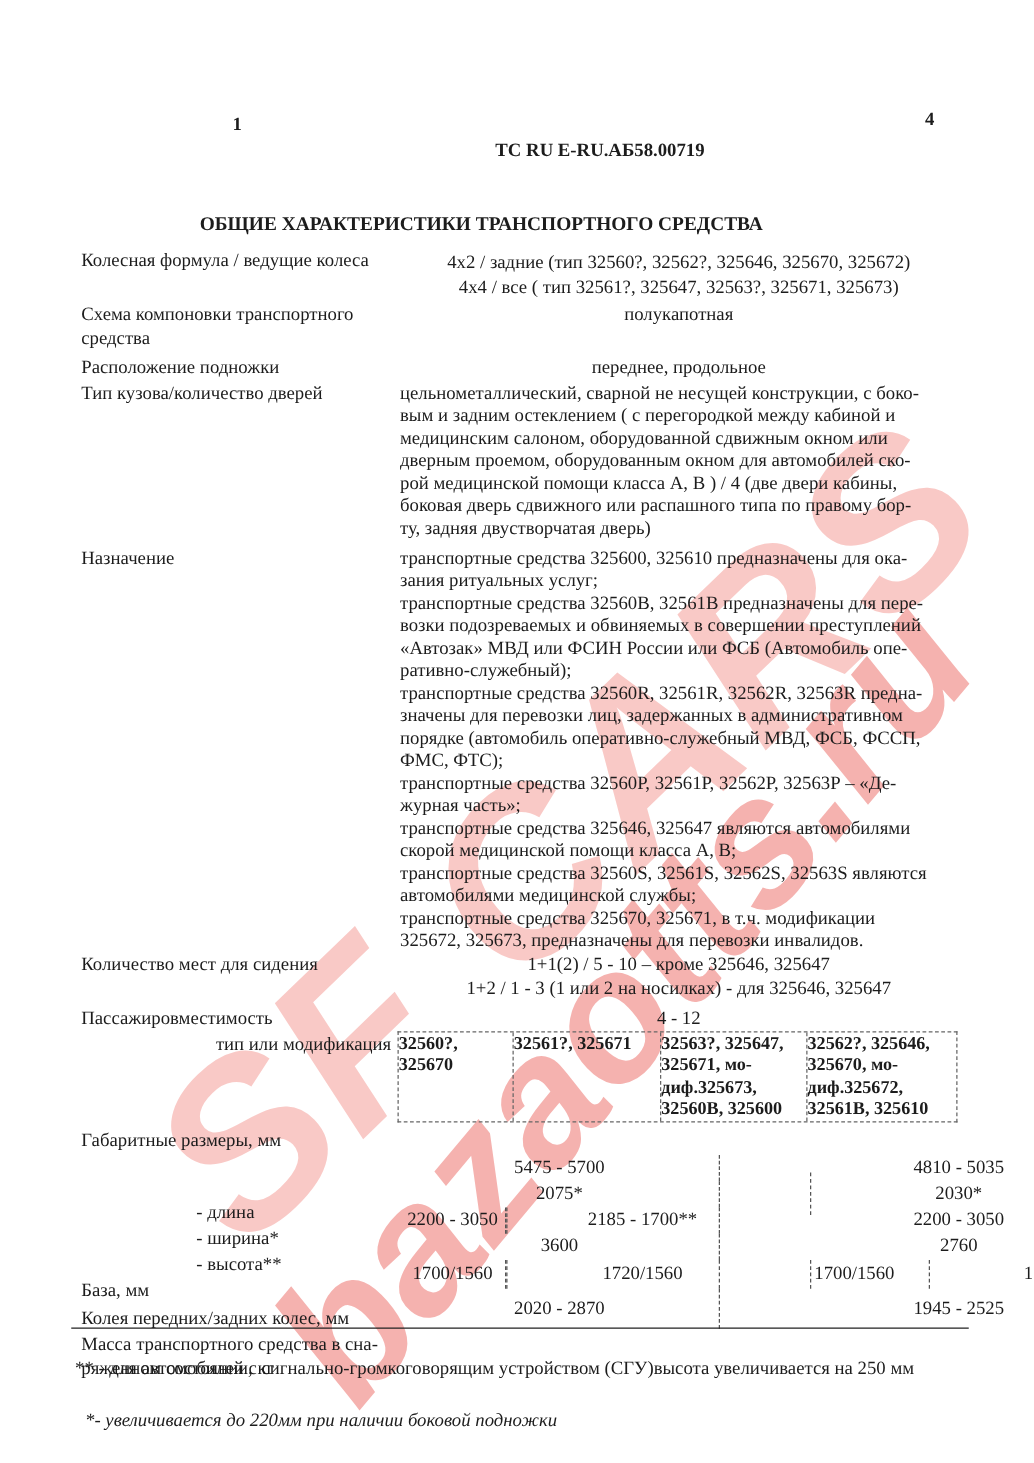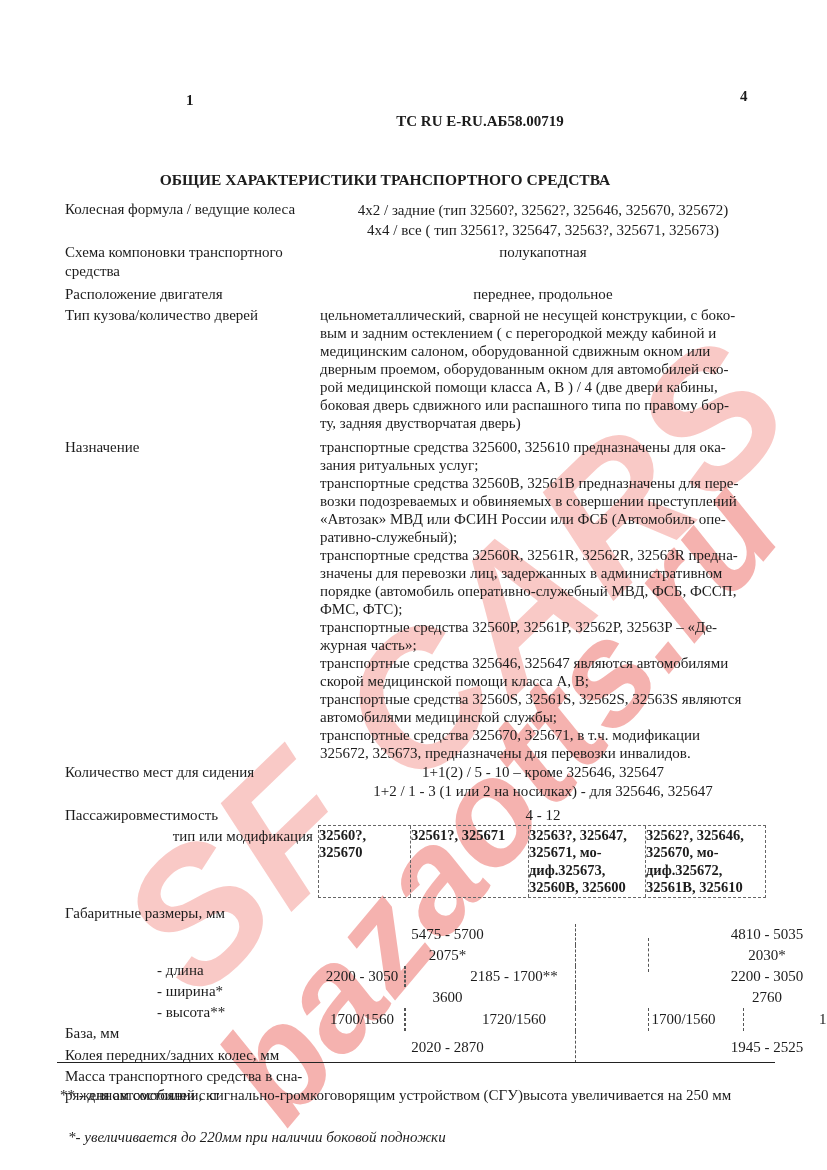--- a/index.html
+++ b/index.html
@@ -98,21 +98,21 @@
     <div class="abs title">ОБЩИЕ ХАРАКТЕРИСТИКИ ТРАНСПОРТНОГО СРЕДСТВА</div>
 
     <div class="abs label" style="top:200px">Колесная формула / ведущие колеса</div>
     <div class="abs val ctr pre" style="top:200px;line-height:20px">4х2 / задние (тип 32560?, 32562?, 325646, 325670, 325672)
 4х4 / все ( тип 32561?, 325647, 32563?, 325671, 325673)</div>
 
     <div class="abs label pre" style="top:243px">Схема компоновки транспортного
 средства</div>
     <div class="abs val ctr" style="top:243px">полукапотная</div>
 
-    <div class="abs label" style="top:285px">Расположение двигателя</div>
+    <div class="abs label" style="top:285px">Расположение подножки</div>
     <div class="abs val ctr" style="top:285px">переднее, продольное</div>
 
     <div class="abs label" style="top:306px">Тип кузова/количество дверей</div>
     <div class="abs para pre" style="top:306px">цельнометаллический, сварной не несущей конструкции, с боко-
 вым и задним остеклением ( с перегородкой между кабиной и
 медицинским салоном, оборудованной сдвижным окном или
 дверным проемом, оборудованным окном для автомобилей ско-
 рой медицинской помощи класса А,  В ) / 4 (две двери кабины,
 боковая дверь сдвижного или распашного типа по правому бор-
 ту, задняя двустворчатая дверь)</div>

